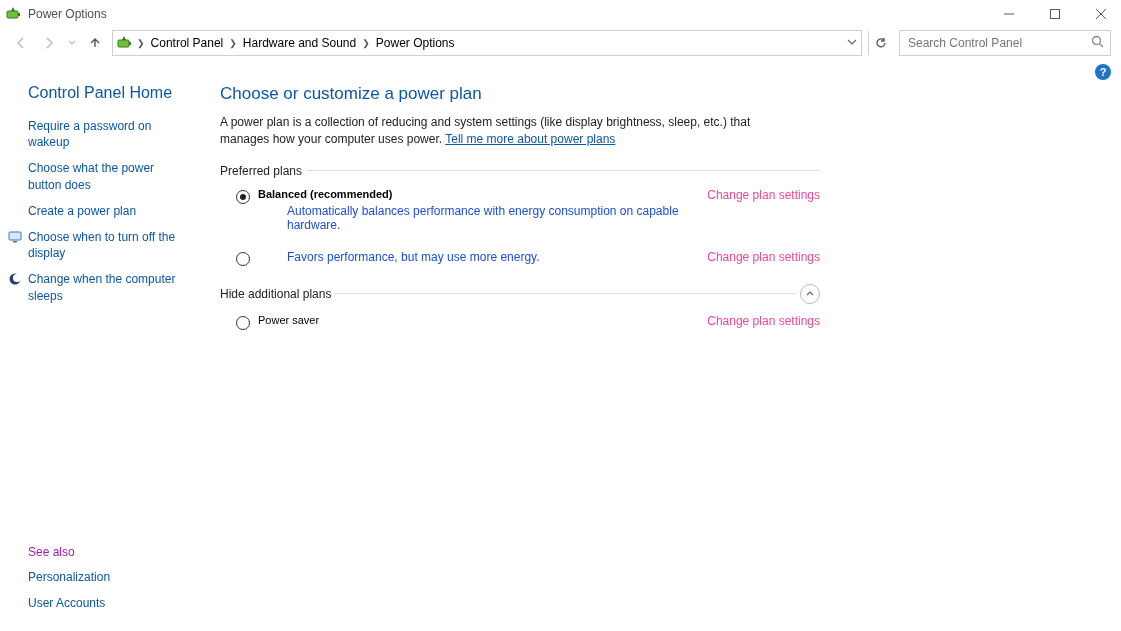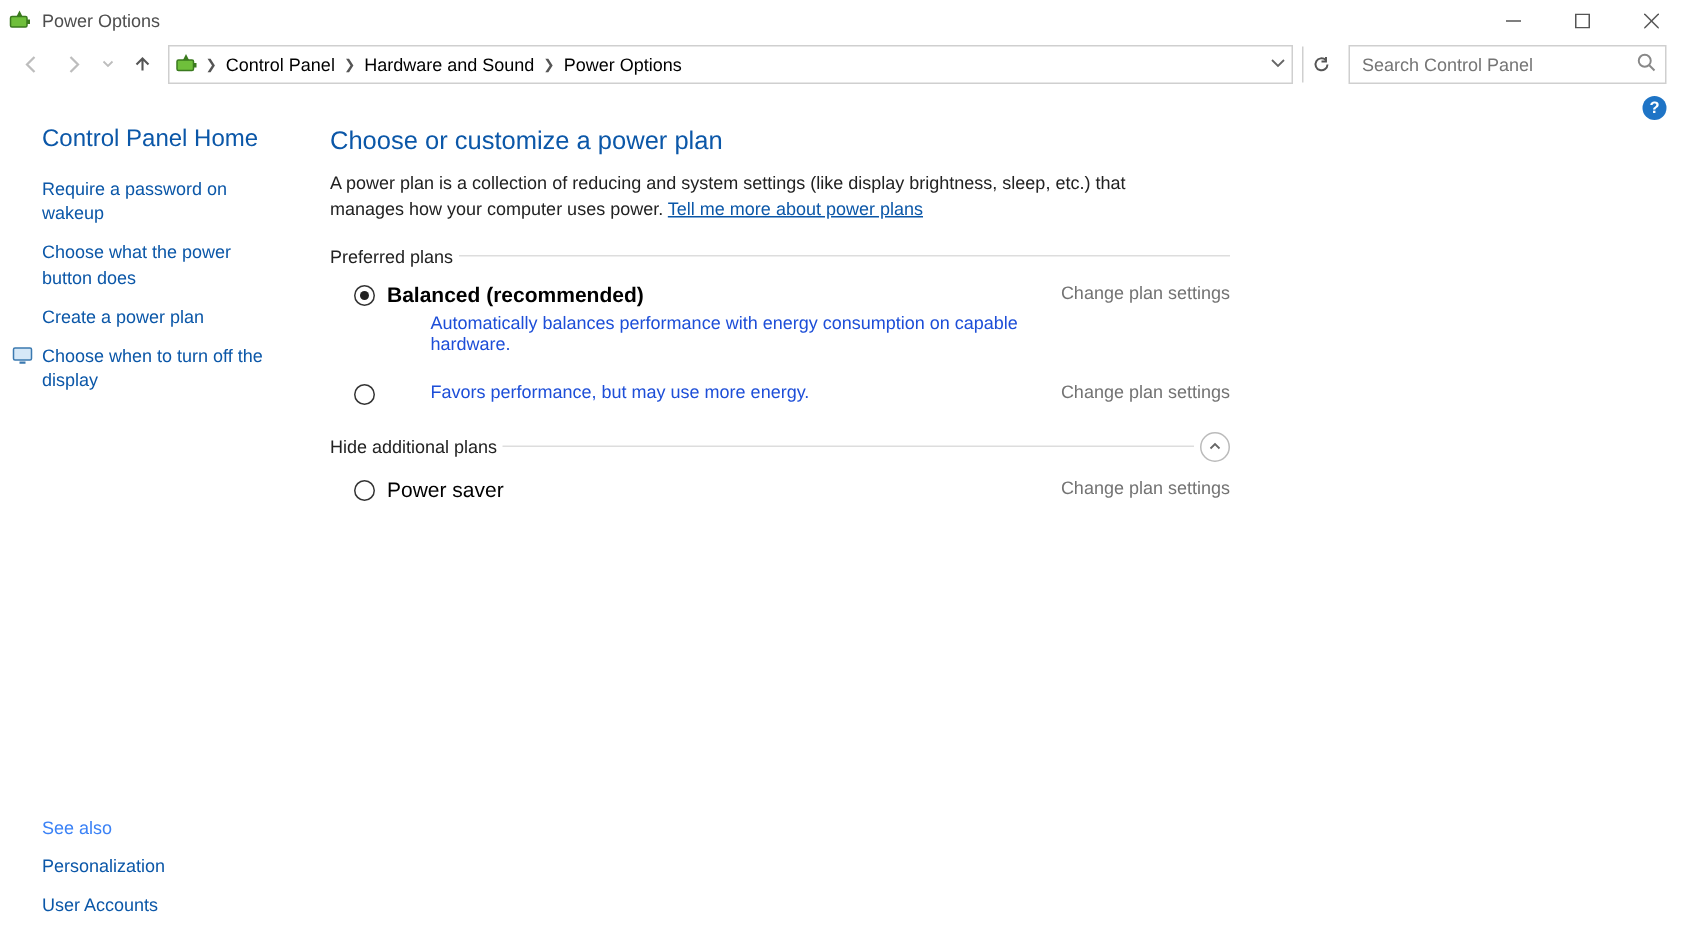--- a/index.html
+++ b/index.html
@@ -154,21 +154,21 @@
     position: absolute;
     left: -20px;
     top: 1px;
     width: 14px; height: 14px;
     display: flex; align-items: center; justify-content: center;
   }
   .sidebar .see-also-block {
     margin-top: auto;
   }
   .sidebar .see-also {
-    color: #3b82f6;
+    color: #a21caf;
     font-size: 12px;
     margin-bottom: 10px;
   }
 
   .main {
     flex: 1;
     padding: 4px 0 0 20px;
     max-width: 600px;
     position: relative;
   }
@@ -226,25 +226,25 @@
     margin-right: 8px;
     display: flex; align-items: center; justify-content: center;
     flex-shrink: 0;
   }
   .plan .radio.checked::after {
     content: "";
     width: 6px; height: 6px; border-radius: 50%;
     background: #222;
   }
   .plan-body { flex: 1; }
-  .plan-name { font-size: 14px; margin-bottom: 4px; }
+  .plan-name { font-size: 11px; margin-bottom: 4px; }
   .plan-name.bold { font-weight: 600; }
   .plan-desc { font-size: 12px; color: #1d4ed8; margin-left: 29px; }
   .plan-link {
-    color: #737373;
+    color: #ec4899;
     font-size: 12px;
     margin-left: 12px;
     white-space: nowrap;
   }
 
 </style>
 </head>
 <body>
 
 <div class="titlebar">
@@ -358,20 +358,29 @@
     </div>
     <div class="sidelink">
       <span class="sideicon">
         <svg width="14" height="14" viewBox="0 0 14 14">
           <rect x="1" y="2" width="12" height="8" rx="1" fill="#d6e8f7" stroke="#3b79b0"></rect>
           <rect x="5" y="11" width="4" height="1.5" fill="#3b79b0"></rect>
         </svg>
       </span>
       <span>Choose when to turn off the display</span>
     </div>
+    <div class="sidelink">
+      <span class="sideicon">
+        <svg width="14" height="14" viewBox="0 0 14 14">
+          <circle cx="7" cy="7" r="5.5" fill="#2e3e6e"></circle>
+          <circle cx="9" cy="6" r="4" fill="#fff"></circle>
+        </svg>
+      </span>
+      <span>Change when the computer sleeps</span>
+    </div>
 
     <div class="see-also-block">
       <div class="see-also">See also</div>
       <div class="sidelink">
         <span>Personalization</span>
       </div>
       <div class="sidelink">
         <span>User Accounts</span>
       </div>
     </div>

